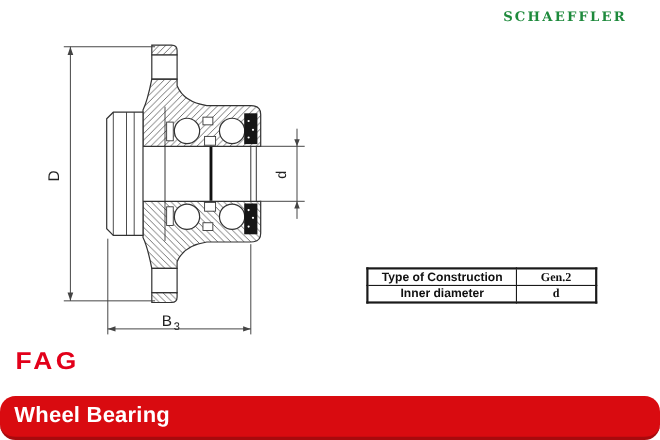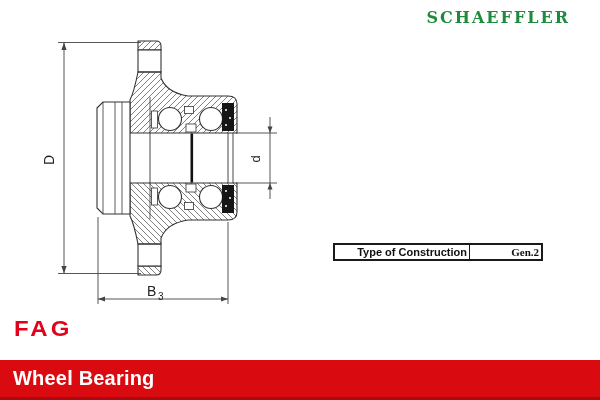--- a/index.html
+++ b/index.html
@@ -3,45 +3,45 @@
 <meta charset="utf-8">
 <style>
   html,body{margin:0;padding:0;}
   body{
     width:600px;height:400px;position:relative;overflow:hidden;
     background:#ffffff;font-family:"Liberation Sans",sans-serif;
   }
   .schaeffler-logo{
     position:absolute;top:8px;right:30px;
     font-family:"DejaVu Serif","Liberation Serif",serif;
-    font-weight:bold;font-size:16px;letter-spacing:2px;
+    font-weight:bold;font-size:12px;letter-spacing:2px;
     color:#1e8a3c;
   }
   .fag-logo{
     position:absolute;left:14px;top:315px;
     font-weight:900;font-size:24px;letter-spacing:3px;
     color:#e2001a;font-family:"Liberation Sans",sans-serif;
     transform:scaleY(0.92);
   }
   .banner{
     position:absolute;left:0;bottom:0;width:600px;height:40px;
-    background:#d90b10;border-bottom:3px solid #a80a0d;box-sizing:border-box;
+    background:#d90b10;border-bottom:3px solid #a80a0d;box-sizing:border-box;border-radius:14px;
   }
   .banner-title{
     color:#ffffff;font-weight:bold;font-size:20px;
     line-height:36px;padding-left:13px;letter-spacing:0.2px;
   }
   table.spec{
     position:absolute;left:333px;top:243px;
     border-collapse:collapse;table-layout:fixed;
     font-size:11px;font-weight:bold;color:#111;
   }
   table.spec{border:2px solid #1a1a1a;}
   table.spec td{
-    border:1px solid #1a1a1a;text-align:right;vertical-align:middle;
+    border:1px solid #1a1a1a;text-align:center;vertical-align:middle;
     height:14px;padding:0 2px;line-height:13px;
   }
   td.c1{width:130px;} td.c2{width:67px;font-family:Liberation Serif, serif;}
   sub{font-size:8px;}
   svg text{font-family:"Liberation Sans",sans-serif;fill:#222;}
 </style>
 </head>
 <body>
 
 <svg width="600" height="400" viewBox="0 0 600 400" xmlns="http://www.w3.org/2000/svg" style="position:absolute;left:0;top:0;">
@@ -122,20 +122,24 @@
 </svg>
 
 <div class="schaeffler-logo">SCHAEFFLER</div>
 
 <table class="spec">
   <tbody>
     <tr>
       <td class="c1">Type of Construction</td>
       <td class="c2">Gen.2</td>
     </tr>
+    <tr>
+      <td class="c1">Inner diameter</td>
+      <td class="c2">d</td>
+    </tr>
   </tbody>
 </table>
 
 <div class="fag-logo">FAG</div>
 
 <div class="banner">
   <div class="banner-title">Wheel Bearing</div>
 </div>
 
 </body></html>

